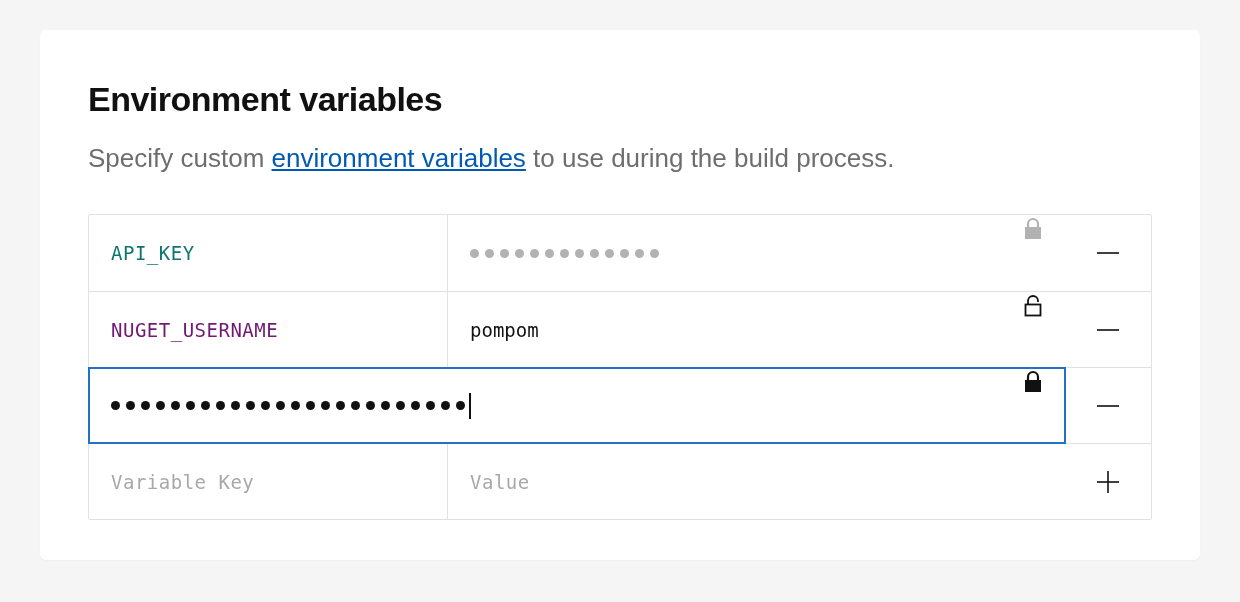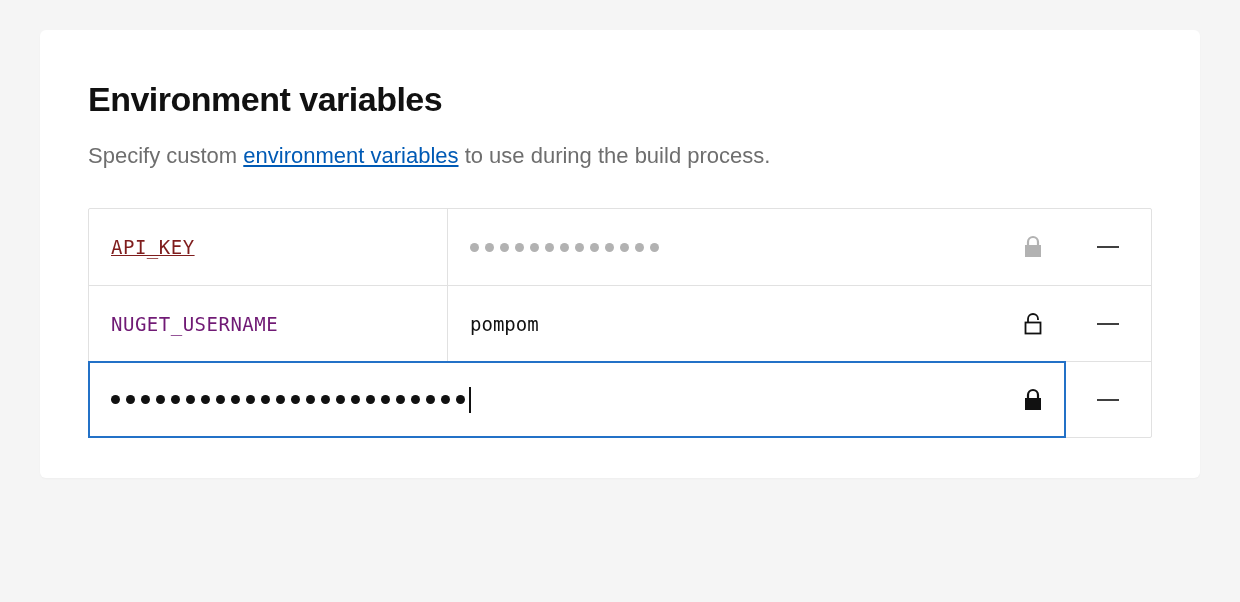--- a/index.html
+++ b/index.html
@@ -21,21 +21,21 @@
       box-shadow: 0 1px 2px rgba(0,0,0,0.03);
     }
     .card-title {
       font-size: 34px;
       font-weight: 700;
       color: #111;
       letter-spacing: -0.5px;
       margin-bottom: 20px;
     }
     .card-desc {
-      font-size: 22px;
+      font-size: 26px;
       color: #6e6e6e;
       margin-bottom: 36px;
       line-height: 1.5;
     }
     .card-desc a {
       color: #005ab5;
       text-decoration: underline;
     }
     .env-table {
       display: flex;
@@ -58,27 +58,25 @@
       padding: 0 22px;
       border-right: 1px solid #e1e1e1;
     }
     .key-cell .mono {
       font-family: ui-monospace, SFMono-Regular, "SF Mono", Menlo, Monaco, Consolas, monospace;
       font-size: 19px;
       color: #701a75;
       letter-spacing: 0.5px;
     }
     .key-cell .mono.readonly {
-      color: #7f1d1d;
-      text-decoration: underline;
+      color: #0f766e;
     }
     .value-cell {
       flex: 1;
       display: flex;
-      align-items: center;
       padding: 0 18px 0 22px;
       gap: 12px;
       position: relative;
     }
     .value-cell.focused {
       outline: 2px solid #2371c7;
       outline-offset: -1px;
       z-index: 2;
     }
     .value-content {
@@ -262,15 +260,31 @@
       </div>
       <div class="action-cell">
         <span class="action-icon">
           <svg width="28" height="28" viewBox="0 0 28 28">
               <line x1="3" y1="14" x2="25" y2="14" stroke="#111" stroke-width="1.6"></line>
             </svg>
         </span>
       </div>
     </div>
 
+    <div class="env-row">
+      <div class="key-cell">
+        <input class="key-input" type="text" placeholder="Variable Key" style="">
+      </div>
+      <div class="value-cell">
+        <input class="value-input" type="text" placeholder="Value" style="">
+      </div>
+      <div class="action-cell">
+        <span class="action-icon">
+          <svg width="28" height="28" viewBox="0 0 28 28">
+            <line x1="3" y1="14" x2="25" y2="14" stroke="#111" stroke-width="1.6"></line>
+            <line x1="14" y1="3" x2="14" y2="25" stroke="#111" stroke-width="1.6"></line>
+          </svg>
+        </span>
+      </div>
+    </div>
 
   </div>
 </div>
 
 </body></html>

